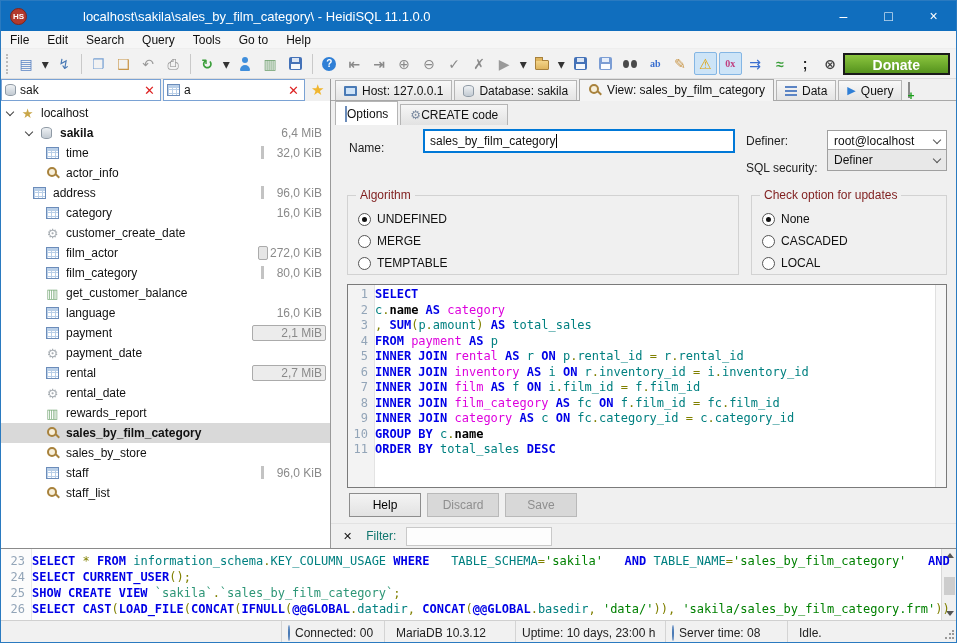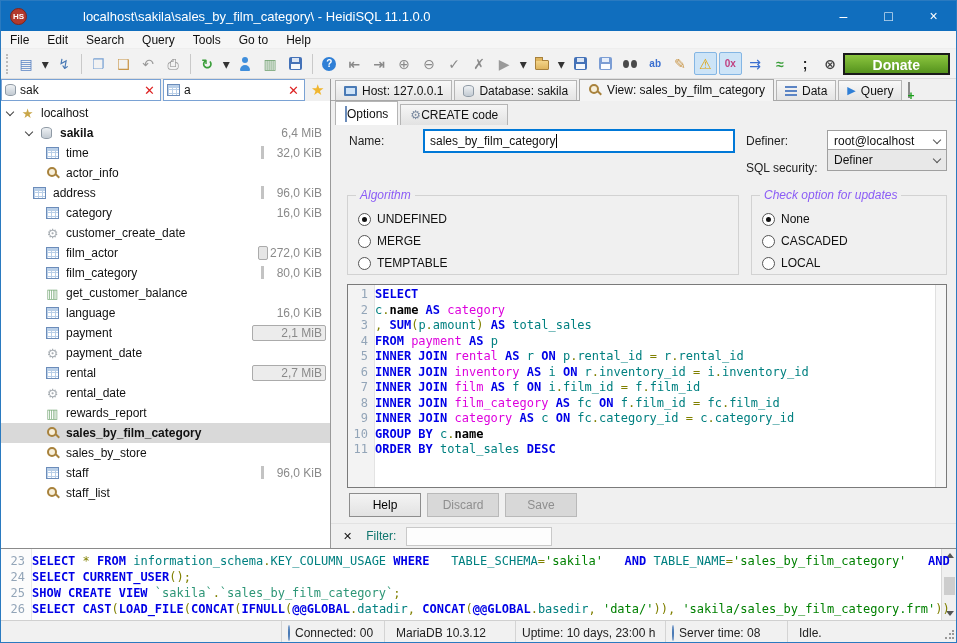--- a/index.html
+++ b/index.html
@@ -18,21 +18,21 @@
   
   .menubar{height:18px;background:#f6f6f6;display:flex;align-items:center;border-bottom:1px solid #eee;}
   .menu-item{padding:0 9px;height:18px;line-height:18px;}
   
   .toolbar{height:30px;background:#f2f2f2;display:flex;align-items:center;border-bottom:1px solid #ddd;padding-left:2px;}
   .grip{width:5px;height:20px;border-left:2px dotted #bbb;margin:0 3px;}
   .tb-btn{width:23px;height:23px;display:flex;align-items:center;justify-content:center;margin:0 1px;border:1px solid transparent;}
   .tb-btn.narrow{width:11px;}
   .tb-btn.active{background:#cde4f7;border:1px solid #84b6e4;border-radius:2px;}
   .tb-glyph{font-size:14px;line-height:1;}
-  .tb-glyph.small{font-size:10px;font-weight:bold;}
+  .tb-glyph.small{font-size:10px;font-weight:bold;font-family:Liberation Serif, serif;}
   .tb-glyph.bold{font-weight:bold;}
   .tb-sep{width:1px;height:20px;background:#c9c9c9;margin:0 4px;}
   .donate{margin-left:auto;margin-right:6px;width:118px;height:22px;background:linear-gradient(#8cc63f,#55931d);
     border:2px solid #1a1a1a;color:#fff;font-weight:bold;font-size:14px;text-align:center;line-height:18px;}
   
   .shape-grid{width:13px;height:12px;border:1px solid #6b8cba;background-color:#fff;background-image:
     linear-gradient(#b9cfe8 0 3px,rgba(0,0,0,0) 3px),
     repeating-linear-gradient(90deg,#b9cfe8 0 1px,rgba(0,0,0,0) 1px 4px),
     repeating-linear-gradient(#b9cfe8 0 1px,rgba(0,0,0,0) 1px 4px);}
   .shape-cylinder{width:11px;height:12px;background:linear-gradient(#eef1f4,#c2cad2);border:1px solid #8f9aa5;border-radius:5px/3px;}
@@ -94,21 +94,21 @@
   .subtabs{position:absolute;left:4px;top:0;display:flex;align-items:flex-end;height:24px;}
   .subtab{height:21px;display:flex;align-items:center;padding:0 9px;border:1px solid #b5b5b5;border-bottom:none;background:linear-gradient(#f6f6f6,#e2e2e2);margin-right:2px;}
   .subtab.active{height:24px;background:#fff;}
   .flabel{position:absolute;color:#222;}
   .name-input{position:absolute;left:92px;top:28px;width:312px;height:24px;background:#fff;border:2px solid #0078d7;
     display:flex;align-items:center;padding-left:5px;}
   .caret{display:inline-block;width:1px;height:14px;background:#000;margin-left:1px;}
   .combo{position:absolute;width:120px;height:22px;border:1px solid #a0a0a0;background:#fff;display:flex;align-items:center;padding-left:6px;}
   .combo.gray{background:#e8e8e8;}
   .groupbox{position:absolute;border:1px solid #d2d2d2;}
-  .legend{position:absolute;top:-8px;left:8px;background:#f0f0f0;padding:0 4px;color:#8b5cf6;font-style:italic;}
+  .legend{position:absolute;top:-8px;left:8px;background:#f0f0f0;padding:0 4px;color:#7f1d1d;}
   .radio-row{display:flex;align-items:center;height:22px;margin-left:10px;}
   .radio{width:13px;height:13px;border:1px solid #555;border-radius:50%;background:#fff;position:relative;margin-right:6px;flex:none;}
   .radio.sel::after{content:"";position:absolute;left:3px;top:3px;width:5px;height:5px;border-radius:50%;background:#111;}
   .gb-body{padding-top:12px;}
   
   .editor{position:absolute;left:16px;top:183px;width:600px;height:204px;background:#fff;border:1px solid #7a7a7a;overflow:hidden;padding-top:2px;}
   .editor::before{content:"";position:absolute;left:0;top:0;bottom:0;width:26px;background:#f3f3f3;border-right:1px solid #e3e3e3;}
   .vtrack{position:absolute;right:0;top:0;bottom:0;width:11px;background:#f6f6f6;border-left:1px solid #e0e0e0;}
   .code-line{position:relative;height:15.5px;line-height:15.5px;white-space:pre;
     font-family:"DejaVu Sans Mono","Liberation Mono",monospace;font-size:12px;}
@@ -485,21 +485,21 @@
             <div class="subtab active">
               <span class="ticon"><span class="shape-grid"></span></span>
               <span>Options</span>
             </div>
             <div class="subtab">
               <span class="ticon"><span style="color: rgb(122, 138, 160); font-size: 12px;">⚙</span></span>
               <span>CREATE code</span>
             </div>
           </div>
 
-        <div class="flabel" style="left:18px;top:33px;">Name:</div>
+        <div class="flabel" style="left:18px;top:40px;">Name:</div>
         <div class="name-input">
           <span>sales_by_film_category</span>
             <span class="caret"></span>
         </div>
 
         <div class="flabel" style="left:415px;top:33px;">Definer:</div>
         <div class="combo" style="left:496px;top:29px;">
           <span>root@localhost</span>
           <span class="combo-arrow"></span>
         </div>

